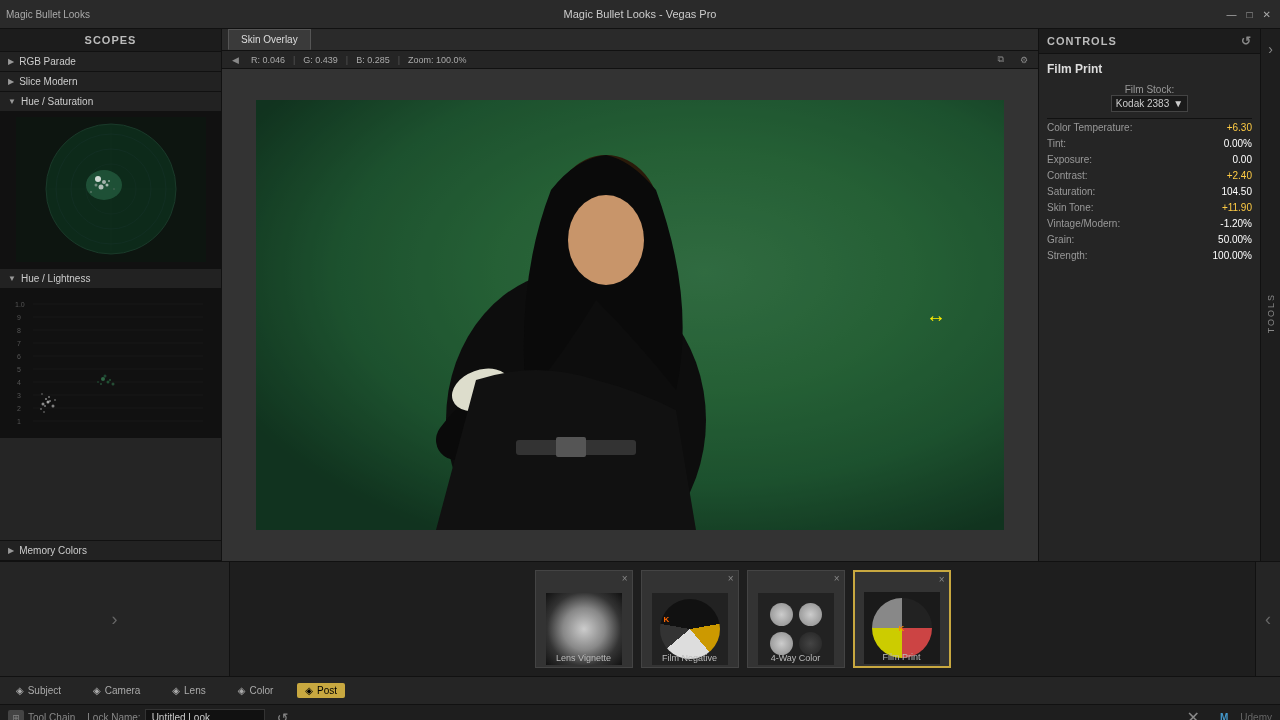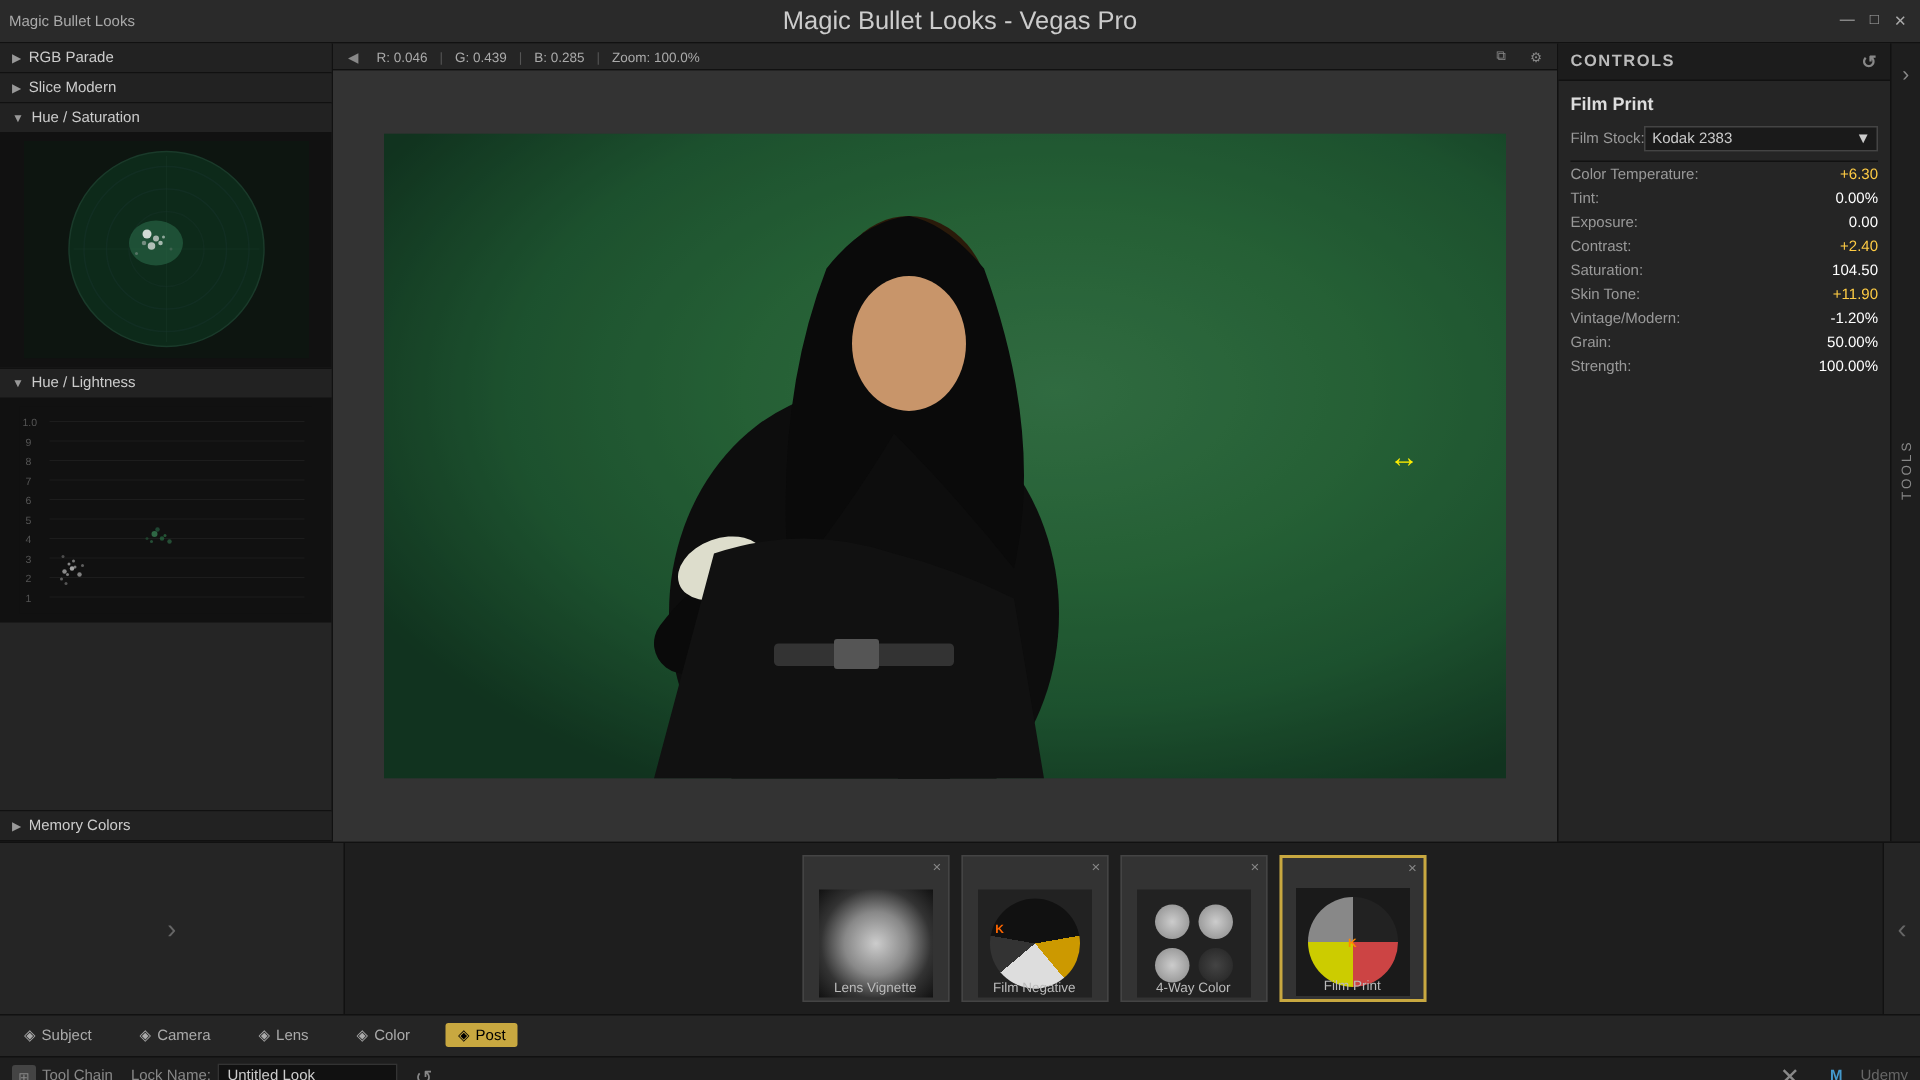--- a/index.html
+++ b/index.html
@@ -24,21 +24,21 @@
       border-bottom: 1px solid #111;
     }
     #title-bar .app-name {
       font-size: 10px;
       color: #aaa;
     }
     #title-bar .title-center {
       position: absolute;
       left: 50%;
       transform: translateX(-50%);
-      font-size: 17px;
+      font-size: 11px;
       color: #ccc;
     }
     #title-bar .win-controls {
       display: flex;
       gap: 4px;
       font-size: 10px;
       color: #aaa;
     }
     #title-bar .win-controls span {
       cursor: pointer;
@@ -210,20 +210,21 @@
 
     .control-value.positive {
       color: #ffcc44;
     }
 
     .film-stock-row {
       display: flex;
       justify-content: space-between;
       align-items: center;
       margin-bottom: 6px;
+      flex-direction: column;
     }
 
     .film-stock-dropdown {
       background: #1a1a1a;
       border: 1px solid #444;
       color: #ccc;
       padding: 2px 4px;
       font-size: 10px;
       display: flex;
       align-items: center;
@@ -481,20 +482,21 @@
     <span>□</span>
     <span>✕</span>
   </div>
 </div>
 
 <div id="main-layout">
 
   <div id="top-section" style="display:flex; height: 530px;">
 
     <div id="left-panel">
+      <div id="scopes-header">SCOPES</div>
 
       <div class="scope-section">
         <div class="scope-label">
           <span class="arrow">▶</span>
           <span>RGB Parade</span>
         </div>
       </div>
 
       <div class="scope-section">
         <div class="scope-label">
@@ -606,20 +608,23 @@
       <div class="scope-section">
         <div class="scope-label">
           <span class="arrow">▶</span>
           <span>Memory Colors</span>
         </div>
       </div>
     </div>
 
     <div id="center-panel">
 
+      <div id="preview-tabs">
+        <div class="tab active">Skin Overlay</div>
+      </div>
 
       <div id="preview-toolbar">
         <div class="toolbar-btn">◀</div>
         <span class="info-value">R: 0.046</span>
         <span class="separator">|</span>
         <span class="info-value">G: 0.439</span>
         <span class="separator">|</span>
         <span class="info-value">B: 0.285</span>
         <span class="separator">|</span>
         <span class="info-value">Zoom: 100.0%</span>

